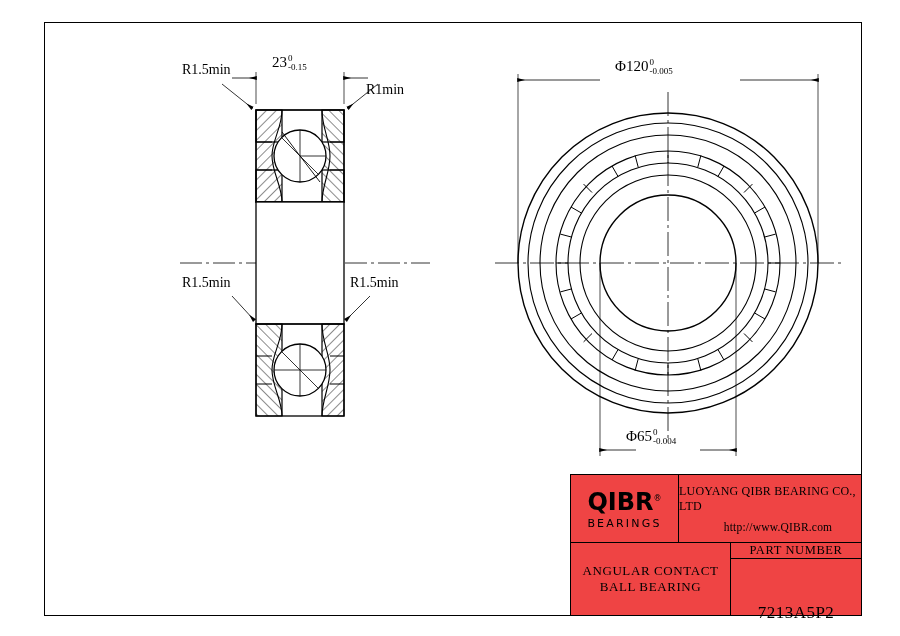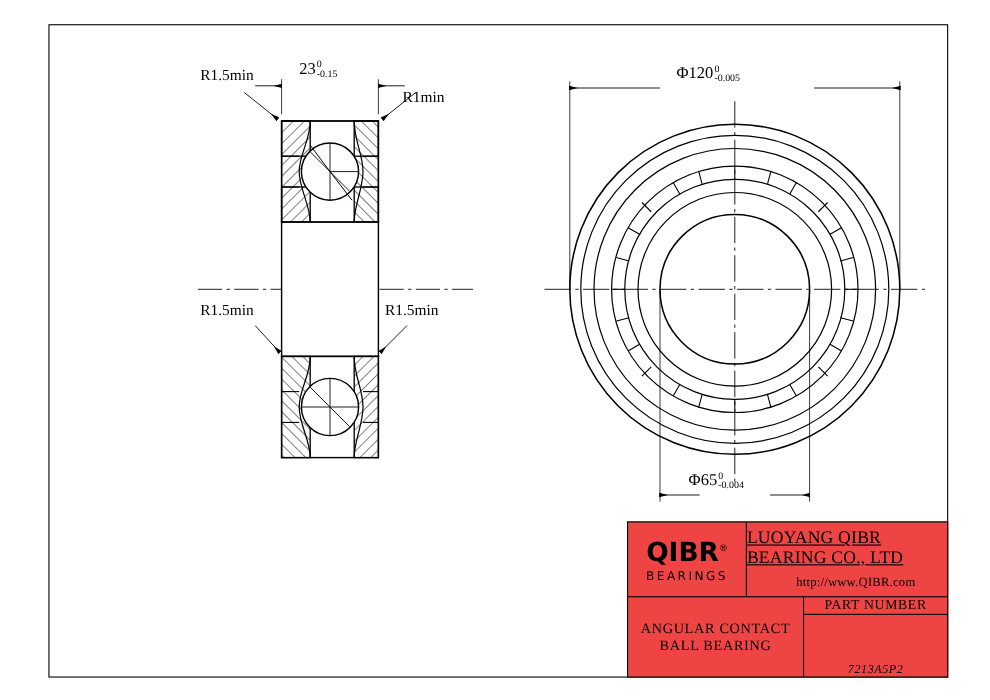--- a/index.html
+++ b/index.html
@@ -111,24 +111,23 @@
   }
   .tb-company {
     flex: 1;
     display: flex;
     flex-direction: column;
     align-items: center;
     justify-content: center;
     gap: 7px;
   }
   .co-name {
-    font-size: 16px;
+    font-size: 12px;
     font-family: "Liberation Serif", serif;
     letter-spacing: 0.2px;
-    text-decoration: underline;
   }
   .co-url {
     font-size: 11.5px;
     font-family: "Liberation Serif", serif;
     letter-spacing: 0.2px;
     padding-left: 16px;
   }
   .tb-bottom {
     position: absolute;
     left: 0; top: 68px; right: 0; bottom: 0;
@@ -161,23 +160,22 @@
     align-items: center;
     justify-content: center;
     font-size: 12.5px;
     letter-spacing: 0.6px;
   }
   .tb-part .pv {
     flex: 1;
     display: flex;
     align-items: center;
     justify-content: center;
-    font-size: 11px;
+    font-size: 17px;
     letter-spacing: 0.5px;
-    font-style: italic;
   }
 </style>
 </head>
 <body>
 
 <div id="sheet">
 
   <div class="frame"></div>
 
   <svg class="drawing" viewBox="0 0 900 636">

